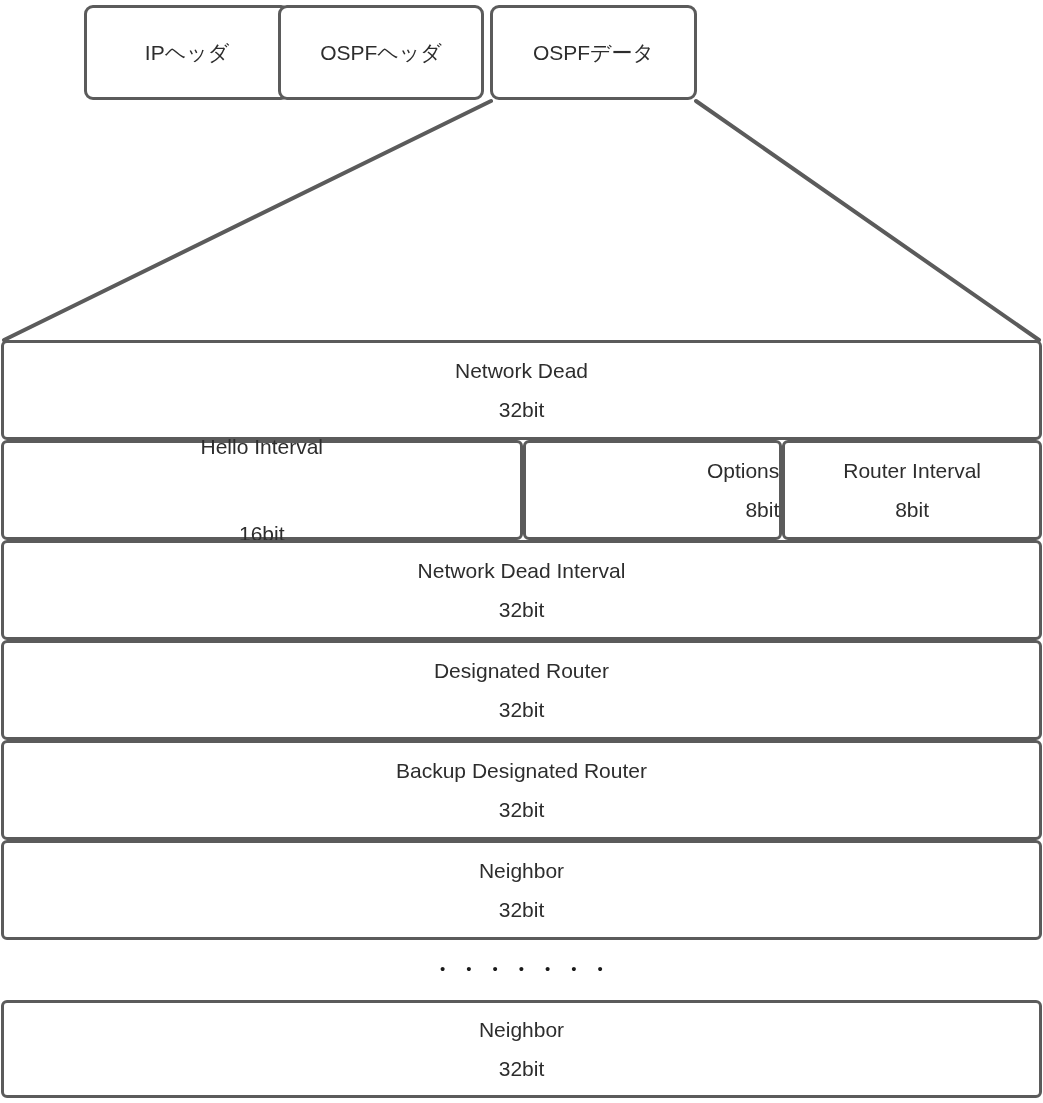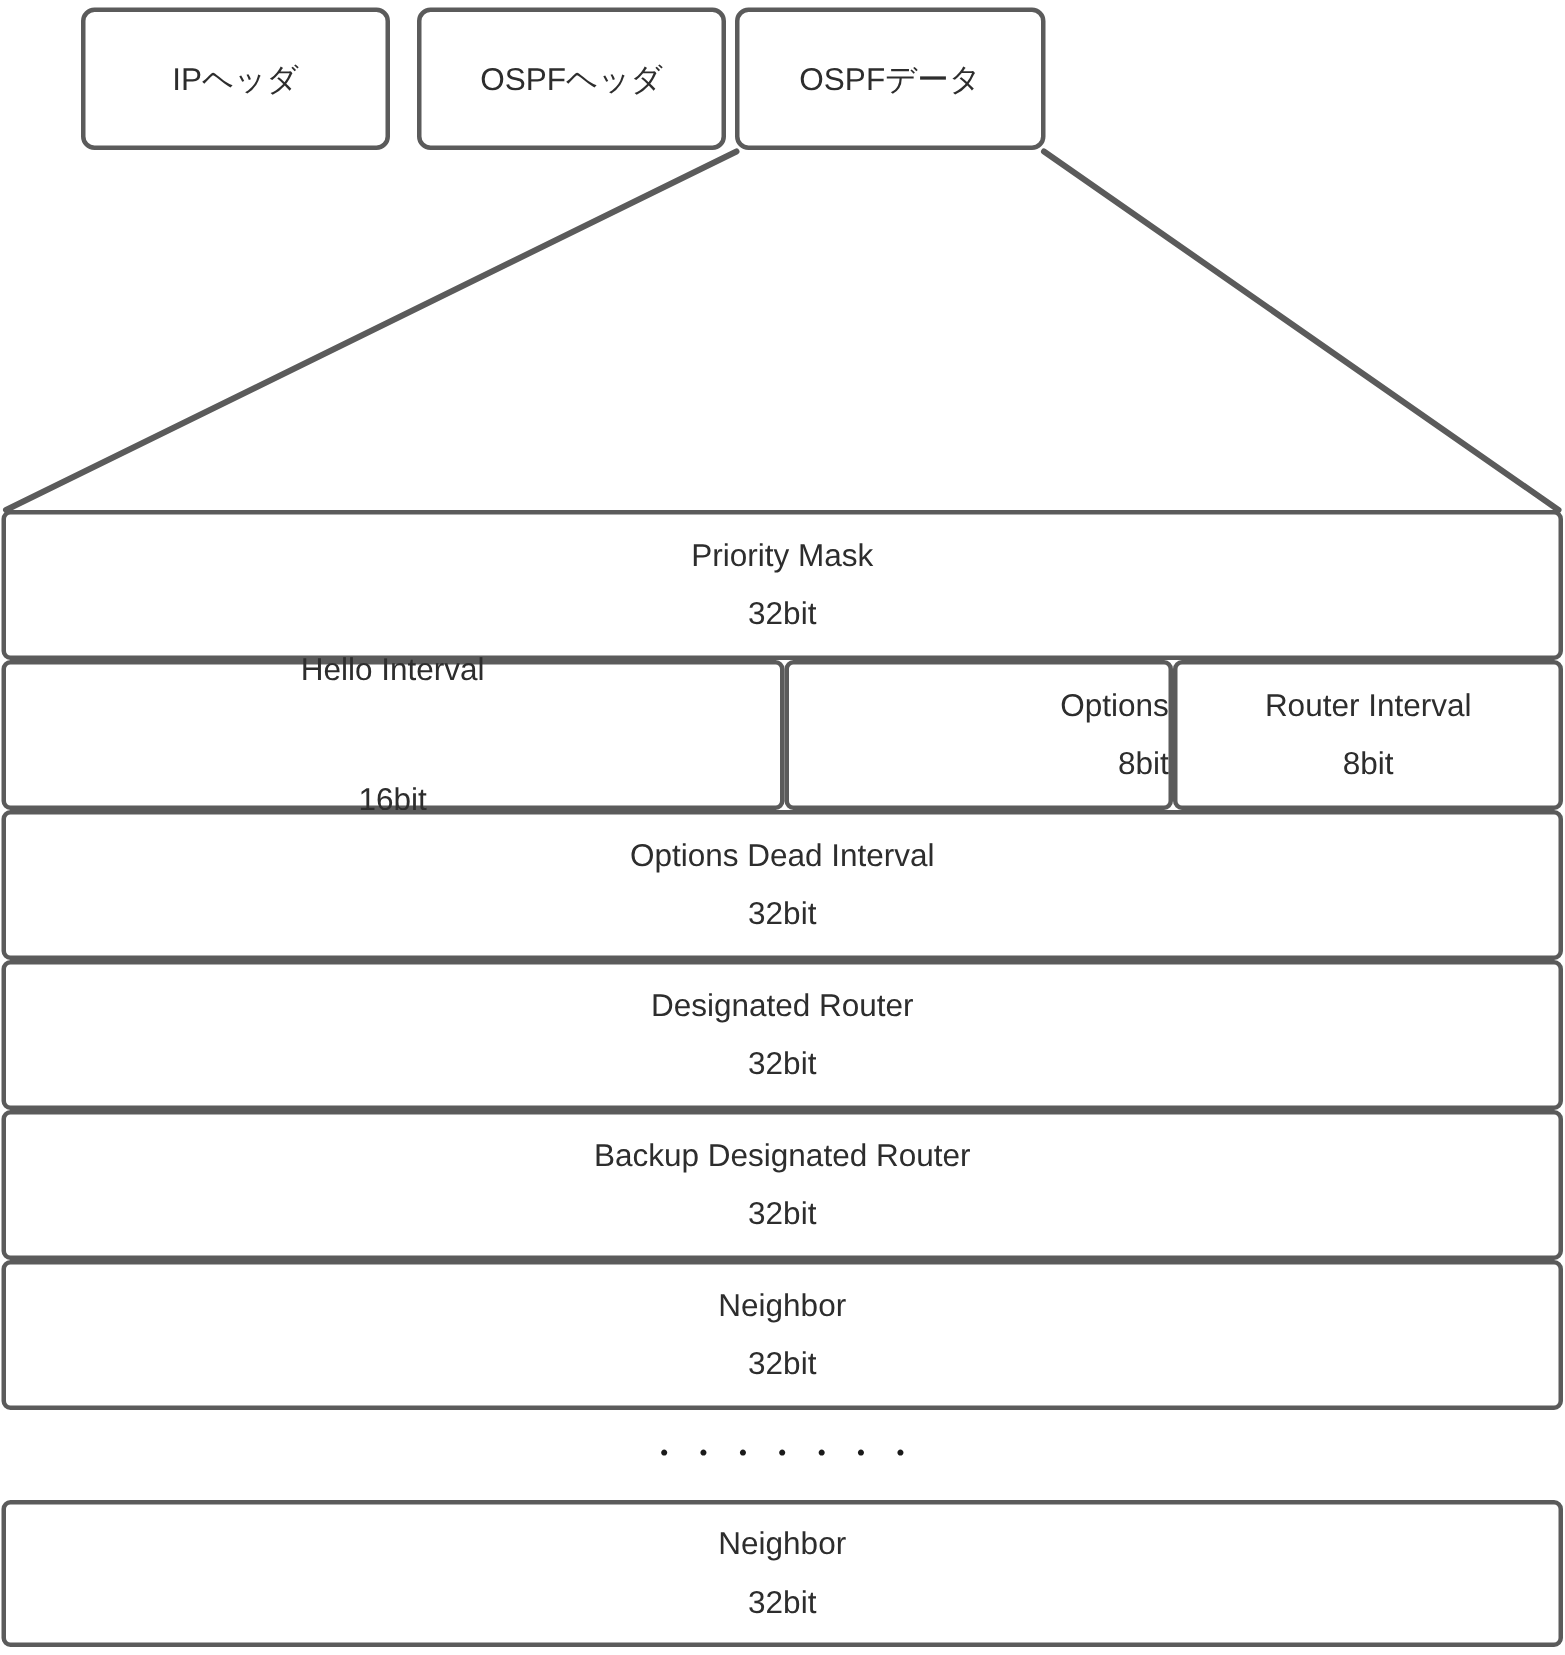--- a/index.html
+++ b/index.html
@@ -26,21 +26,21 @@
     height: 95px;
     border: 3px solid var(--line);
     border-radius: 9px;
     background: #ffffff;
     display: flex;
     align-items: center;
     justify-content: center;
     font-size: 21px;
     z-index: 2;
   }
-  .topbox--ip   { left: 54px;  width: 206px; }
+  .topbox--ip   { left: 84px;  width: 206px; }
   .topbox--hdr  { left: 278px; width: 206px; }
   .topbox--data { left: 490px; width: 207px; }
 
   
   .lines {
     position: absolute;
     left: 0; top: 0;
     width: 1043px; height: 1103px;
     z-index: 1;
     pointer-events: none;
@@ -119,21 +119,21 @@
     <span>OSPFヘッダ</span>
   </div>
 
   <svg class="lines" viewBox="0 0 1043 1103" xmlns="http://www.w3.org/2000/svg">
     <line x1="491" y1="101" x2="4" y2="340"></line>
     <line x1="696" y1="101" x2="1039" y2="340"></line>
   </svg>
 
   <div class="row row--1">
     <div class="cell">
-      <div class="fname">Priority Mask</div>
+      <div class="fname">Network Dead</div>
       <div class="fsize">32bit</div>
     </div>
   </div>
 
   <div class="row row--2">
     <div class="cell cell--half">
       <div class="fname">Hello Interval</div>
       <div class="fsize">16bit</div>
     </div>
     <div class="cell cell--quarter">
@@ -141,21 +141,21 @@
       <div class="fsize">8bit</div>
     </div>
     <div class="cell">
       <div class="fname">Router Interval</div>
       <div class="fsize">8bit</div>
     </div>
   </div>
 
   <div class="row row--3">
     <div class="cell">
-      <div class="fname">Options Dead Interval</div>
+      <div class="fname">Network Dead Interval</div>
       <div class="fsize">32bit</div>
     </div>
   </div>
 
   <div class="row row--4">
     <div class="cell">
       <div class="fname">Designated Router</div>
       <div class="fsize">32bit</div>
     </div>
   </div>

